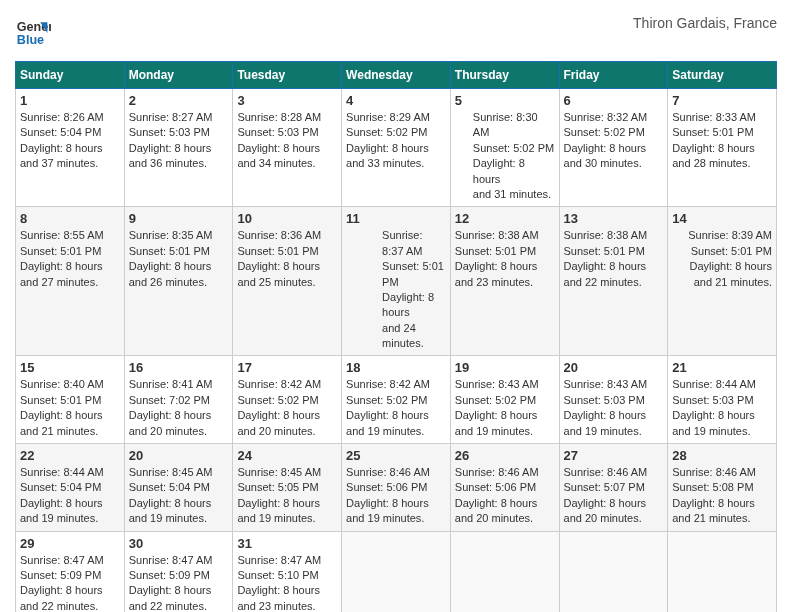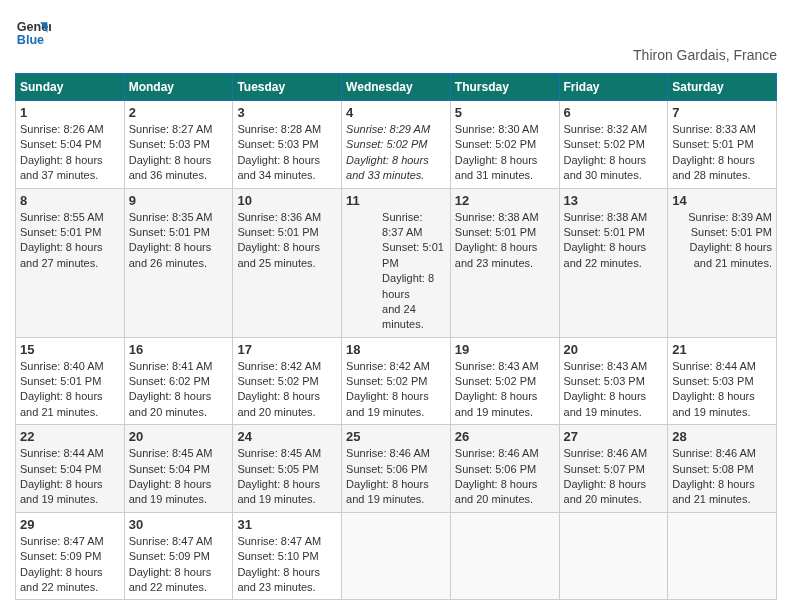--- a/index.html
+++ b/index.html
@@ -29,21 +29,20 @@
       text-align: right;
     }
     .calendar-title {
       font-size: 32px;
       font-weight: bold;
       color: #333;
     }
     .calendar-subtitle {
       font-size: 14px;
       color: #555;
-      margin-top: 32px;
     }
     table {
       width: 100%;
       border-collapse: collapse;
       font-size: 10px;
     }
     thead tr th {
       background-color: #0f766e;
       color: #fff;
       padding: 6px 4px;
@@ -125,28 +124,28 @@
         </td>
         <td>
           <span class="day-num">3</span>
           <div class="day-info" style="white-space: pre-line;">Sunrise: 8:28 AM
 Sunset: 5:03 PM
 Daylight: 8 hours
 and 34 minutes.</div>
         </td>
         <td>
           <span class="day-num">4</span>
-          <div class="day-info" style="white-space: pre-line; font-style: italic;">Sunrise: 8:29 AM
+          <div class="day-info" style="white-space: pre-line;">Sunrise: 8:29 AM
 Sunset: 5:02 PM
 Daylight: 8 hours
 and 33 minutes.</div>
         </td>
         <td>
           <span class="day-num">5</span>
-          <div class="day-info" style="white-space: pre-line;">Sunrise: 8:30 AM
+          <div class="day-info" style="white-space: pre-line; margin-left: 18px;">Sunrise: 8:30 AM
 Sunset: 5:02 PM
 Daylight: 8 hours
 and 31 minutes.</div>
         </td>
         <td>
           <span class="day-num">6</span>
           <div class="day-info" style="white-space: pre-line;">Sunrise: 8:32 AM
 Sunset: 5:02 PM
 Daylight: 8 hours
 and 30 minutes.</div>
@@ -214,21 +213,21 @@
         <td>
           <span class="day-num">15</span>
           <div class="day-info" style="white-space: pre-line;">Sunrise: 8:40 AM
 Sunset: 5:01 PM
 Daylight: 8 hours
 and 21 minutes.</div>
         </td>
         <td>
           <span class="day-num">16</span>
           <div class="day-info" style="white-space: pre-line;">Sunrise: 8:41 AM
-Sunset: 6:02 PM
+Sunset: 7:02 PM
 Daylight: 8 hours
 and 20 minutes.</div>
         </td>
         <td>
           <span class="day-num">17</span>
           <div class="day-info" style="white-space: pre-line;">Sunrise: 8:42 AM
 Sunset: 5:02 PM
 Daylight: 8 hours
 and 20 minutes.</div>
         </td>

